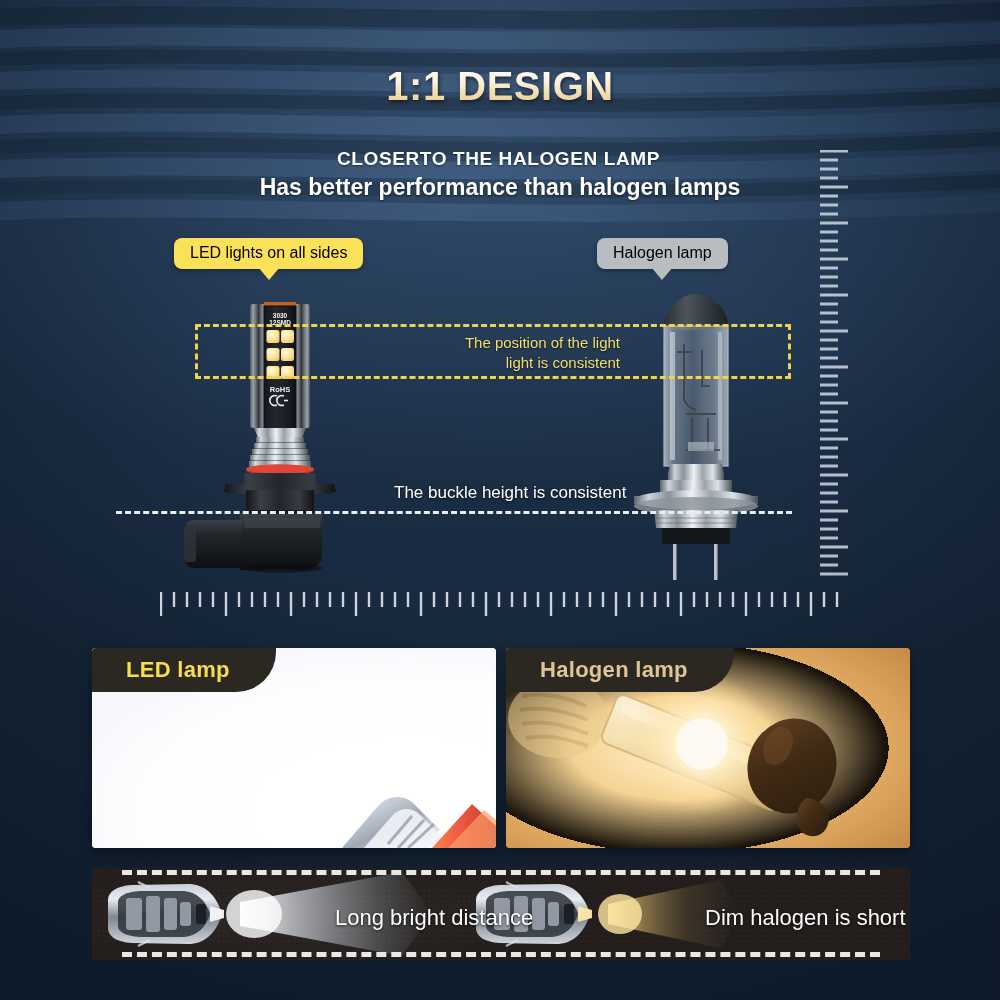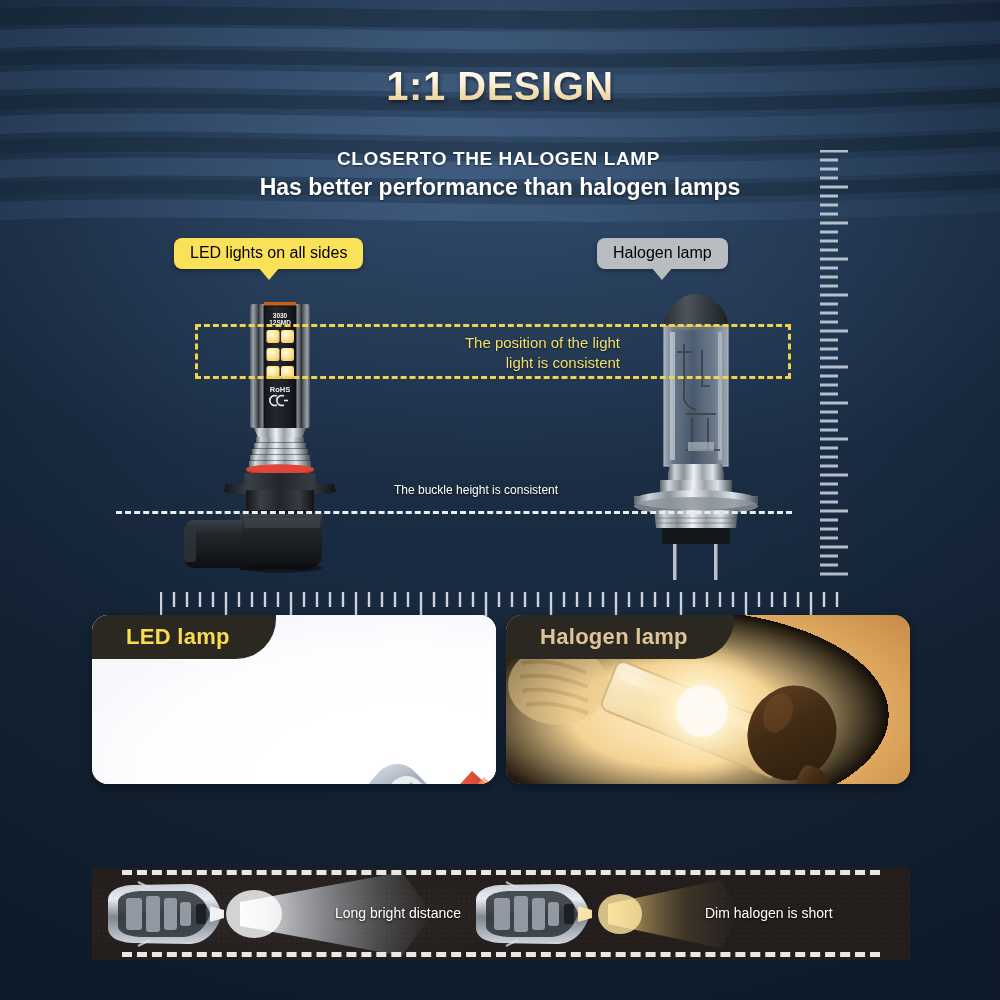--- a/index.html
+++ b/index.html
@@ -89,38 +89,38 @@
     text-shadow: 0 1px 2px rgba(0,0,0,0.6);
   }
 
   
   .buckle-line {
     position: absolute; left: 116px; top: 511px; width: 676px; height: 0;
     border-top: 3px dashed #e9edf2;
   }
   .buckle-text {
     position: absolute; left: 388px; top: 482px;
-    color: #ffffff; font-size: 12px;
+    color: #ffffff; font-size: 17px;
     text-shadow: 0 1px 2px rgba(0,0,0,0.65);
     background: linear-gradient(90deg, rgba(26,44,66,0.0), rgba(26,44,66,0.85) 10%, rgba(26,44,66,0.85) 90%, rgba(26,44,66,0));
     padding: 1px 6px;
   }
 
   
   .ruler-v { position: absolute; left: 818px; top: 150px; width: 44px; height: 430px; }
   .ruler-h { position: absolute; left: 160px; top: 592px; width: 680px; height: 26px; }
 
   
   .led-bulb { position: absolute; left: 176px; top: 282px; width: 196px; height: 300px; }
   .hal-bulb { position: absolute; left: 624px; top: 282px; width: 164px; height: 300px; }
 
   
   .panel {
-    position: absolute; top: 615px; width: 404px; height: 169px;
-    border-radius: 16px; overflow: hidden;
+    position: absolute; top: 648px; width: 404px; height: 200px;
+    border-radius: 4px; overflow: hidden;
     box-shadow: 0 4px 12px rgba(0,0,0,0.4);
   }
   .panel-led { left: 92px; background: #fdfdfd; }
   .panel-hal { left: 506px; background: #d79a4e; }
 
   .panel-photo { position: absolute; inset: 0; }
 
   .panel-tag {
     position: absolute; left: 0; top: 0; height: 44px;
     padding: 0 46px 0 34px;
@@ -150,21 +150,21 @@
     background-size: 4px 4px, 5px 5px;
     background-position: 0 0, 2px 3px;
   }
   .road-dash {
     position: absolute; left: 30px; width: 758px; height: 0;
     border-top: 5px dashed #e6e9ec;
   }
   .road-dash.top { top: 2px; }
   .road-dash.bot { bottom: 3px; }
   .road-label {
-    position: absolute; color: #ffffff; font-size: 14px;
+    position: absolute; color: #ffffff; font-size: 22px;
     text-shadow: 0 1px 3px rgba(0,0,0,0.8);
     white-space: nowrap;
   }
   .road-label.one { left: 243px; top: 37px; }
   .road-label.two { left: 613px; top: 37px; }
 
   .beam { position: absolute; pointer-events: none; }
 </style>
 </head>
 <body>

